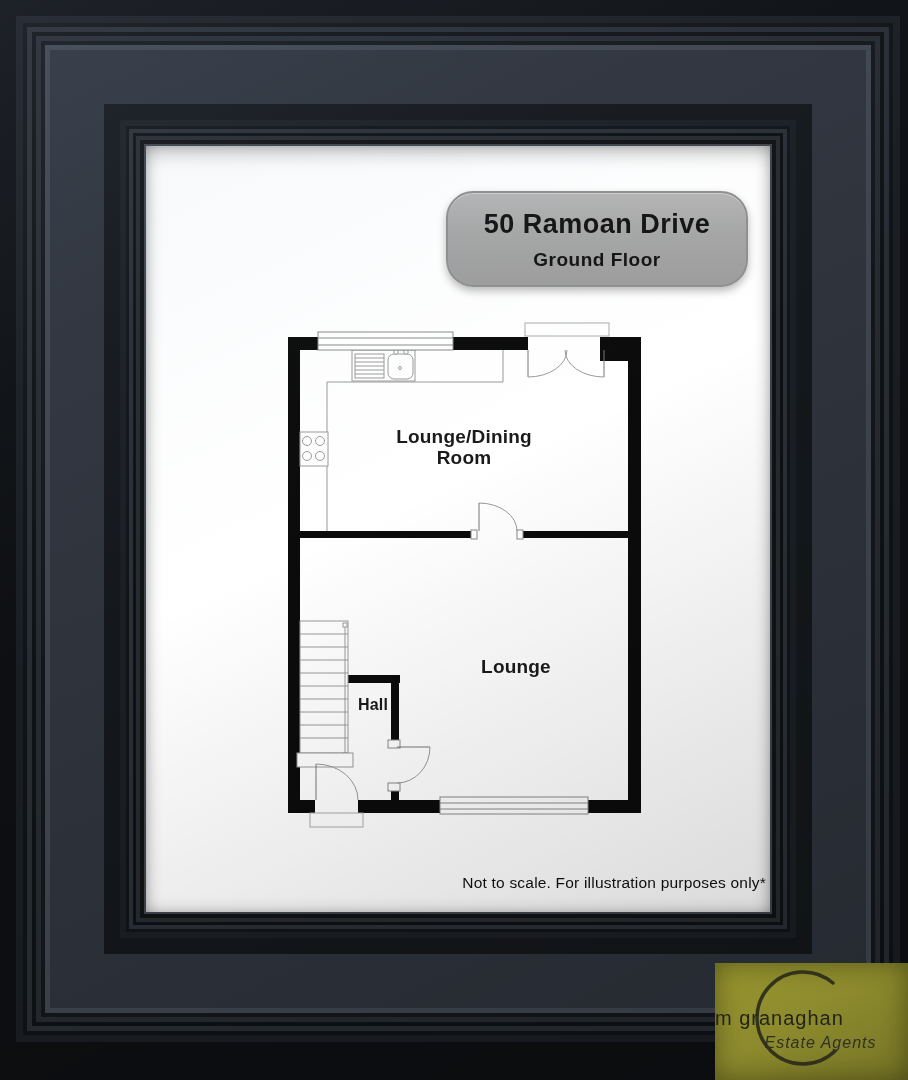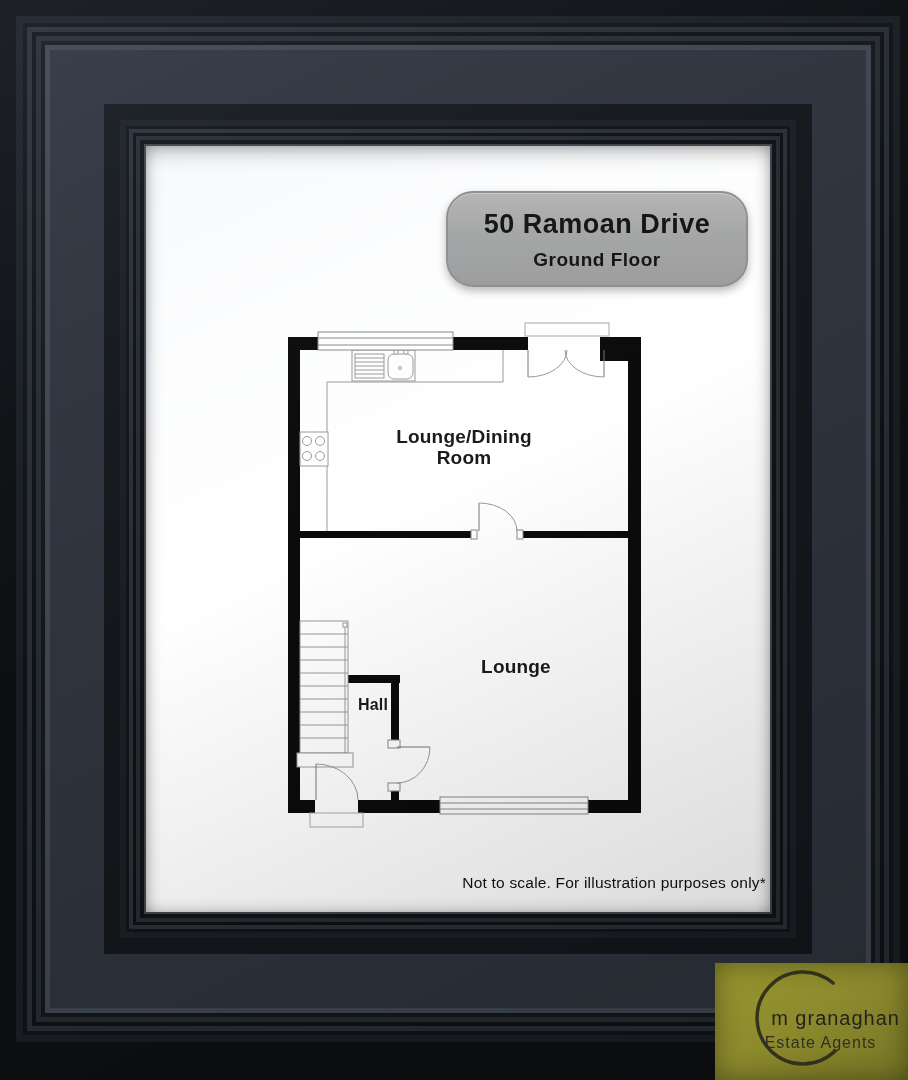--- a/index.html
+++ b/index.html
@@ -66,26 +66,26 @@
     position:absolute;right:142px;top:874px;z-index:10;
     font-size:15.5px;color:#101010;letter-spacing:.2px;
   }
   
   .logo{
     position:absolute;left:715px;top:963px;width:193px;height:117px;z-index:70;
     background:linear-gradient(150deg,#97952f 0%,#8d8b2d 45%,#767426 100%);
     box-shadow:inset 0 0 26px rgba(20,20,5,.45);
   }
   .logo-name{
-    position:absolute;left:0;right:8px;top:44px;text-align:right;
+    position:absolute;left:0;right:8px;top:44px;text-align:left;
     font-size:20px;color:#23231a;letter-spacing:1px;
   }
   .logo-tagline{
     position:absolute;left:18px;right:0;top:71px;text-align:center;
-    font-size:16px;color:#303023;letter-spacing:1px;
+    font-size:16px;color:#303023;letter-spacing:1px;font-style:italic;
   }
 </style>
 </head>
 <body>
 
 <div class="mat"></div>
 
 <div class="badge">
   <div class="badge-title">50 Ramoan Drive</div>
   <div class="badge-subtitle">Ground Floor</div>

